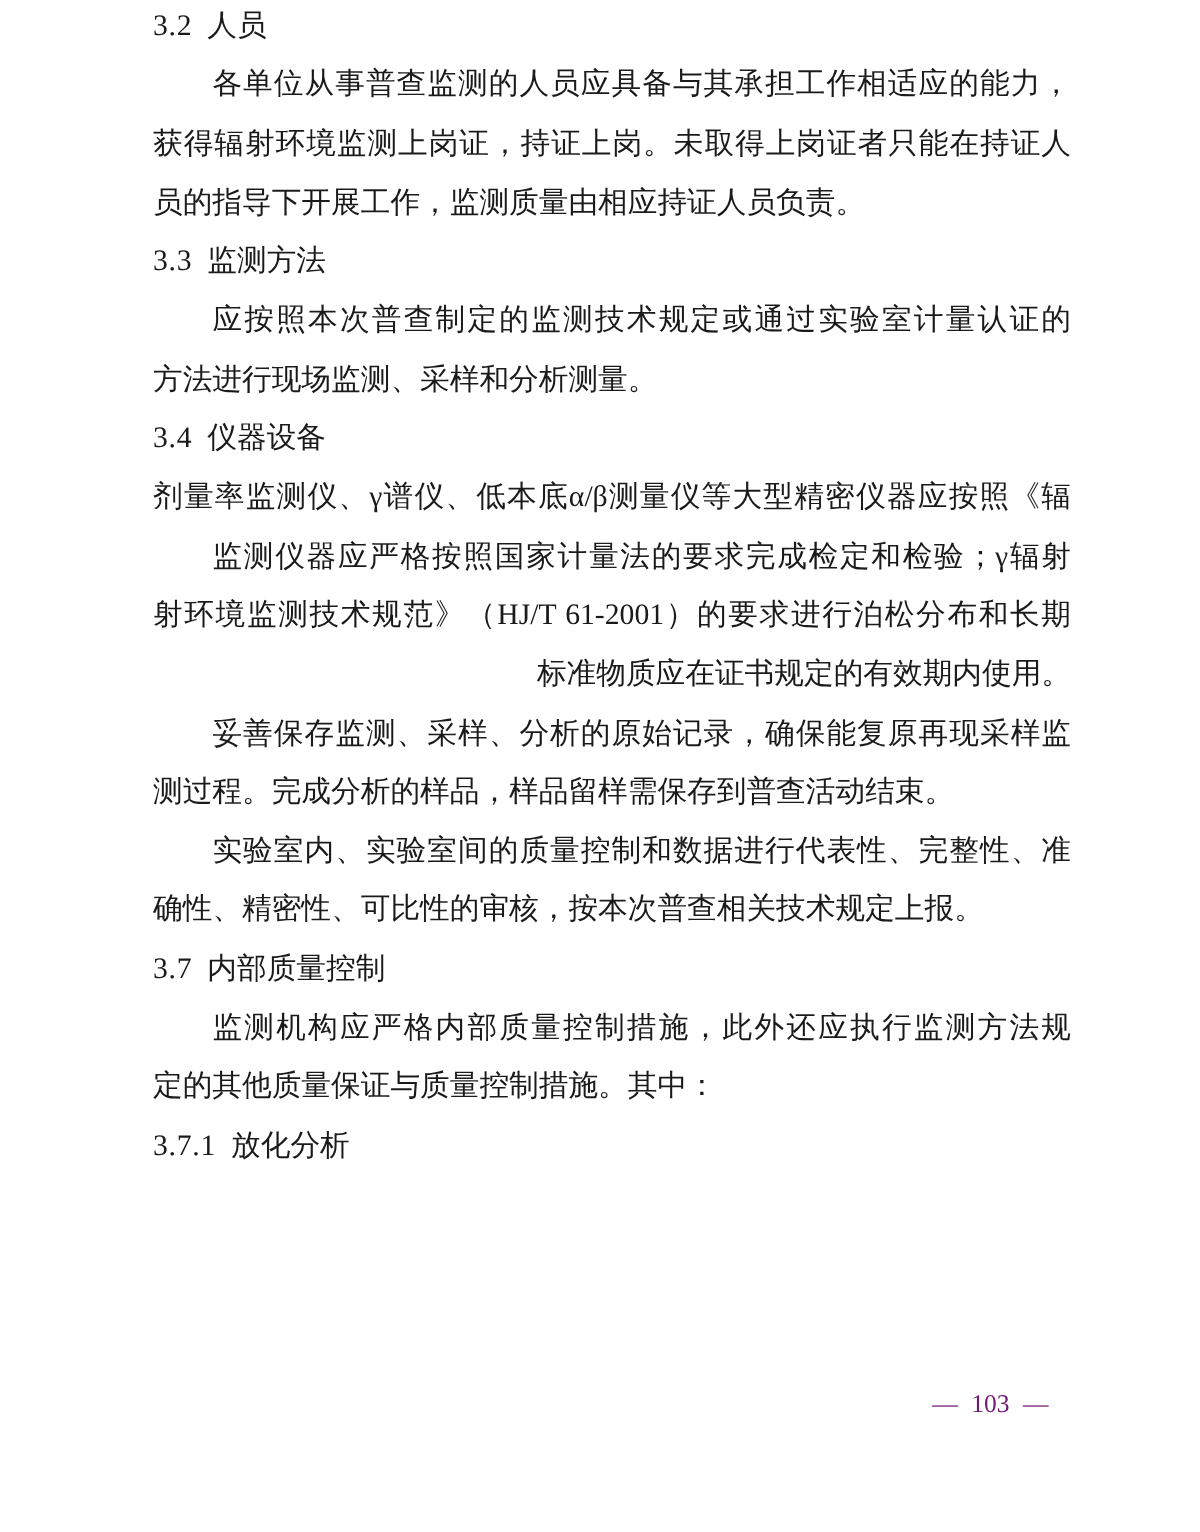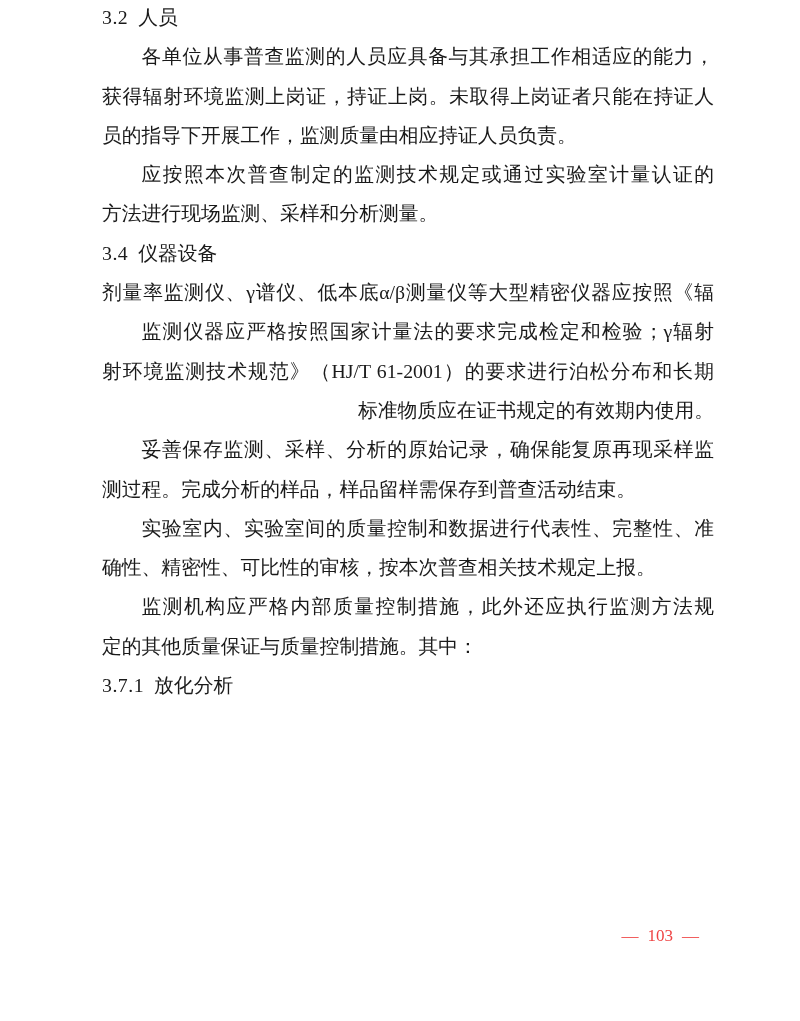--- a/index.html
+++ b/index.html
@@ -47,46 +47,48 @@
     text-align-last: justify;
   }
   .footer {
     position: absolute;
     left: 102px;
     top: 926px;
     width: 597px;
     text-align: right;
     font-size: 17px;
     line-height: 20px;
-    color: #ef4444;
+    color: #701a75;
   }
   .pnum {
     margin: 0 9px;
   }
 </style>
 </head>
 <body>
 
 <div class="page">
   <div class="content">
       <div class="heading"><span class="h-num">3.2</span><span class="h-title">人员</span></div>
       <div class="pline ind just">各单位从事普查监测的人员应具备与其承担工作相适应的能力，</div>
       <div class="pline just">获得辐射环境监测上岗证，持证上岗。未取得上岗证者只能在持证人</div>
       <div class="pline">员的指导下开展工作，监测质量由相应持证人员负责。</div>
+      <div class="heading"><span class="h-num">3.3</span><span class="h-title">监测方法</span></div>
       <div class="pline ind just">应按照本次普查制定的监测技术规定或通过实验室计量认证的</div>
       <div class="pline">方法进行现场监测、采样和分析测量。</div>
       <div class="heading"><span class="h-num">3.4</span><span class="h-title">仪器设备</span></div>
       <div class="pline just">剂量率监测仪、γ谱仪、低本底α/β测量仪等大型精密仪器应按照《辐</div>
       <div class="pline ind just">监测仪器应严格按照国家计量法的要求完成检定和检验；γ辐射</div>
       <div class="pline just">射环境监测技术规范》（HJ/T 61-2001）的要求进行泊松分布和长期</div>
       <div class="pline ind">标准物质应在证书规定的有效期内使用。</div>
       <div class="pline ind just">妥善保存监测、采样、分析的原始记录，确保能复原再现采样监</div>
       <div class="pline">测过程。完成分析的样品，样品留样需保存到普查活动结束。</div>
       <div class="pline ind just">实验室内、实验室间的质量控制和数据进行代表性、完整性、准</div>
       <div class="pline">确性、精密性、可比性的审核，按本次普查相关技术规定上报。</div>
+      <div class="heading"><span class="h-num">3.7</span><span class="h-title">内部质量控制</span></div>
       <div class="pline ind just">监测机构应严格内部质量控制措施，此外还应执行监测方法规</div>
       <div class="pline">定的其他质量保证与质量控制措施。其中：</div>
       <div class="heading"><span class="h-num">3.7.1</span><span class="h-title">放化分析</span></div>
     </div>
   <div class="footer">
     <span>—</span><span class="pnum">103</span><span>—</span>
   </div>
 </div>
 
 </body></html>

